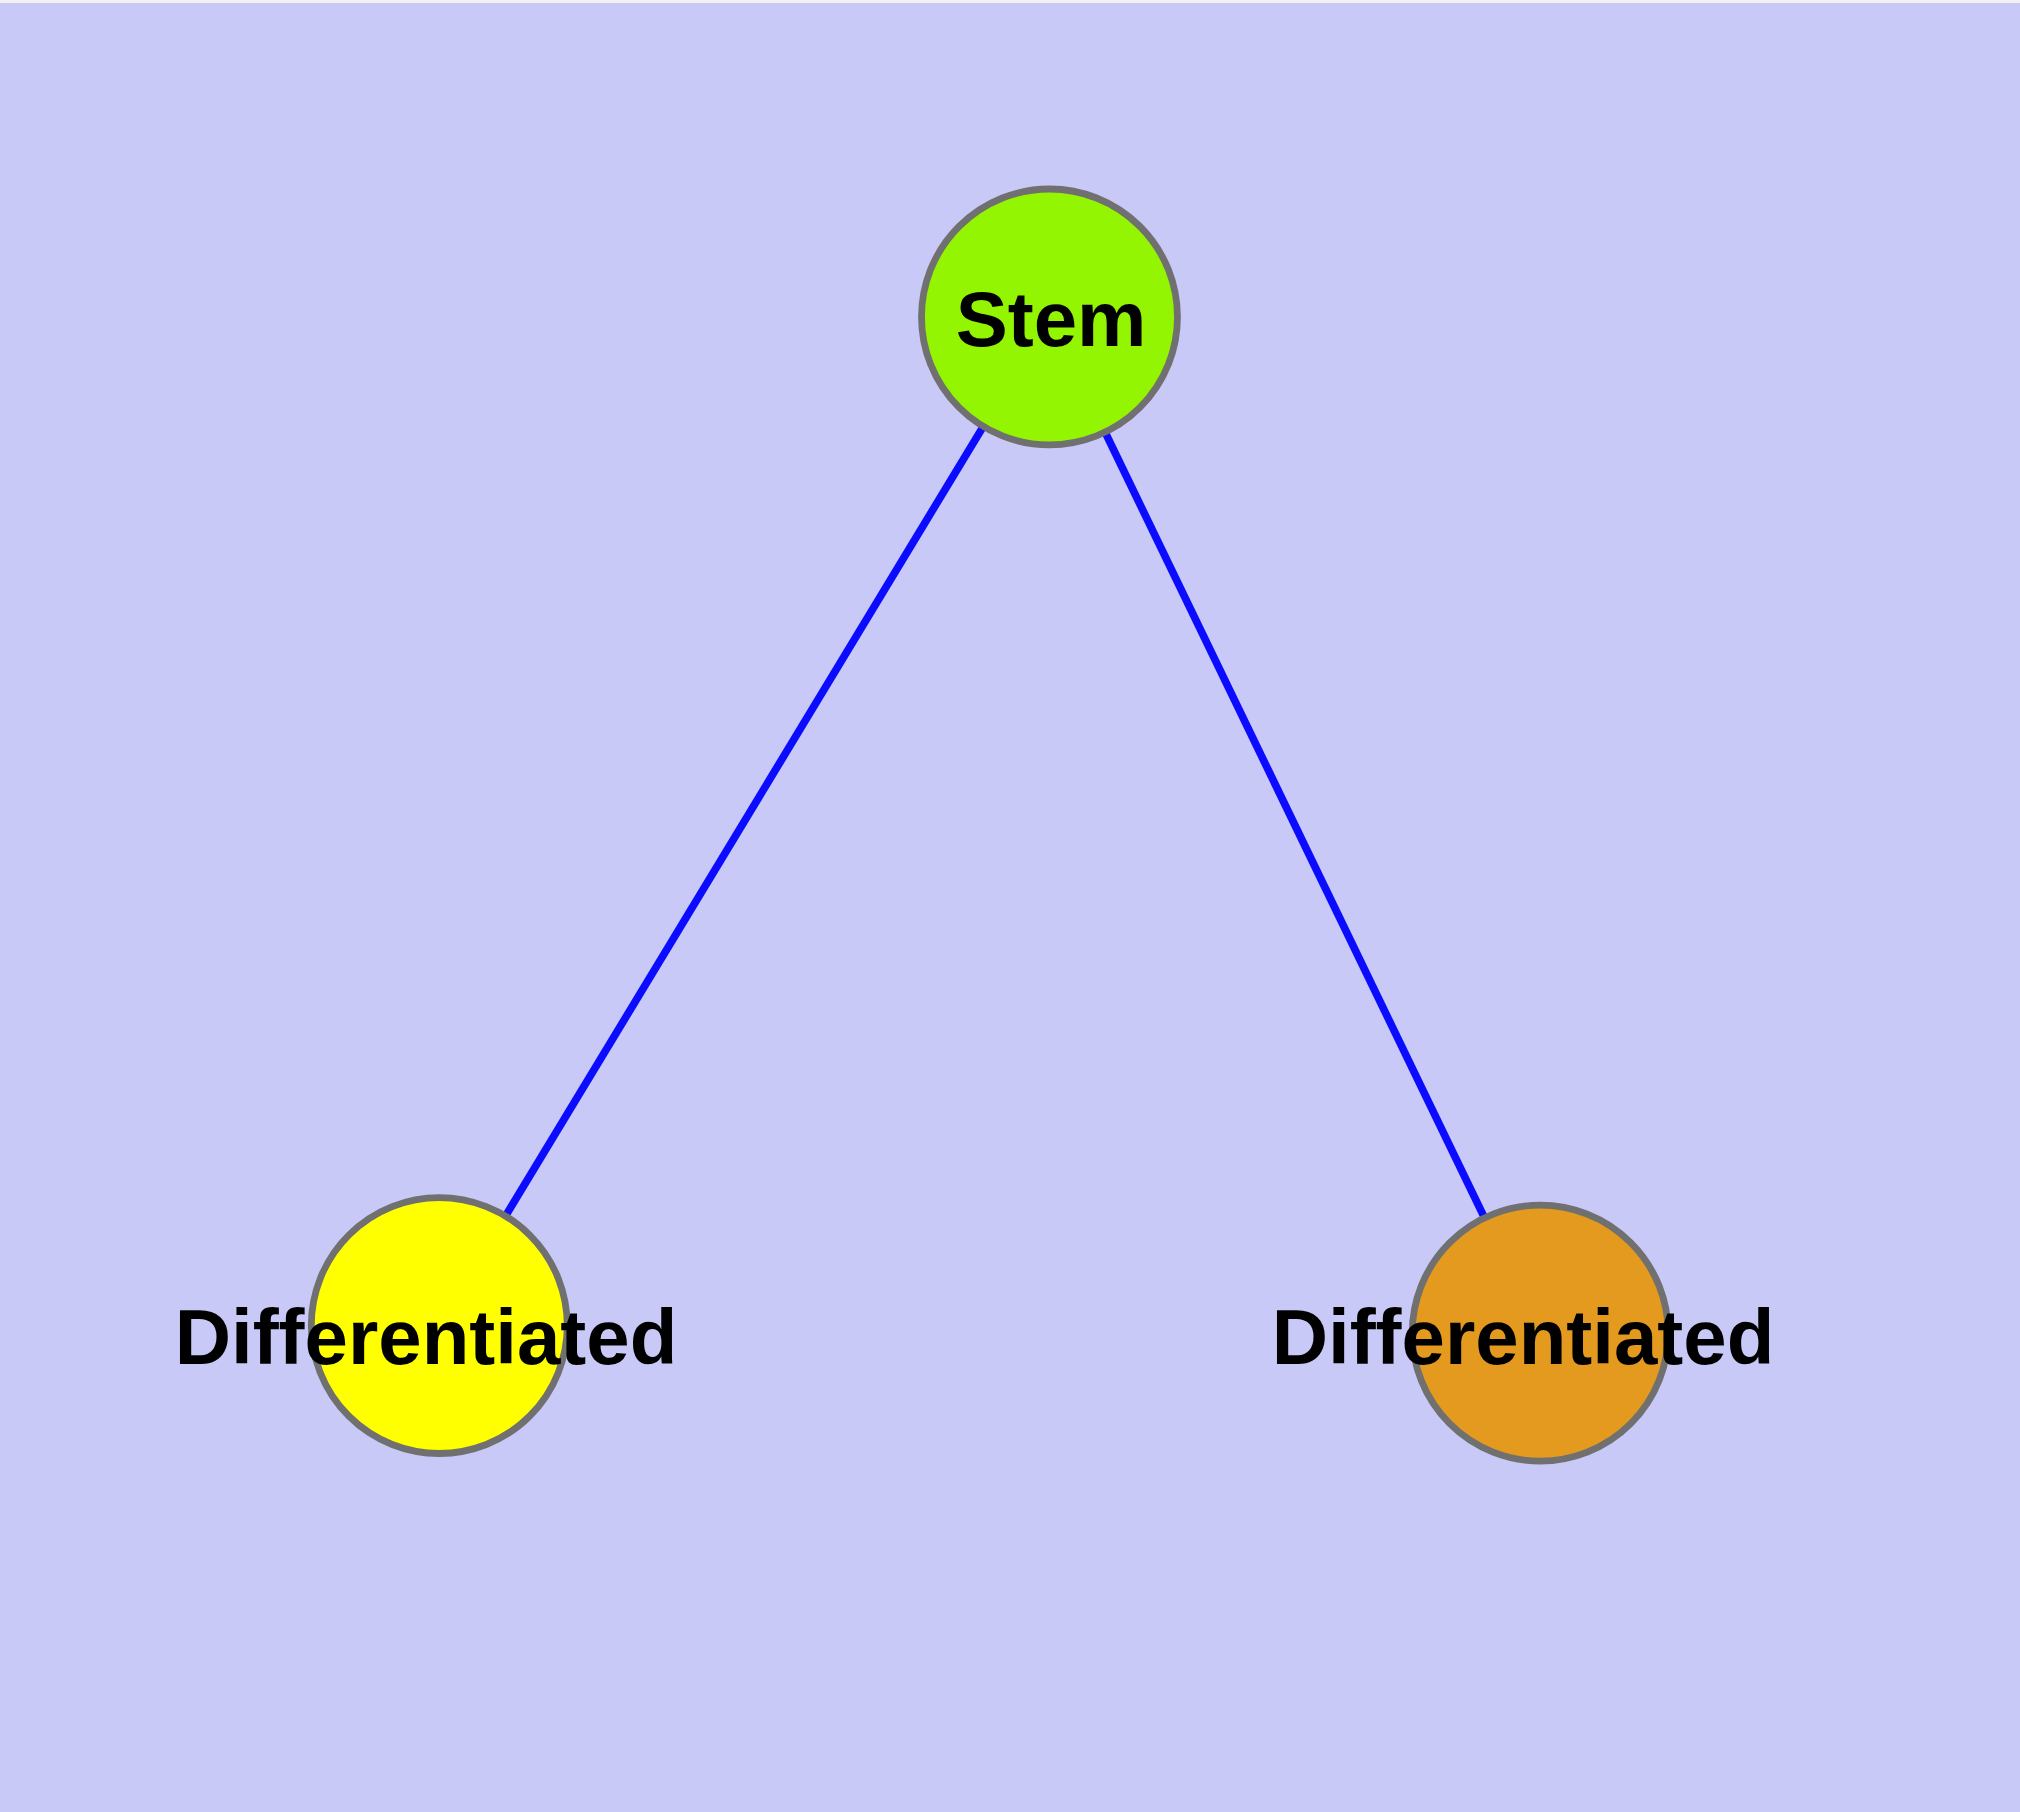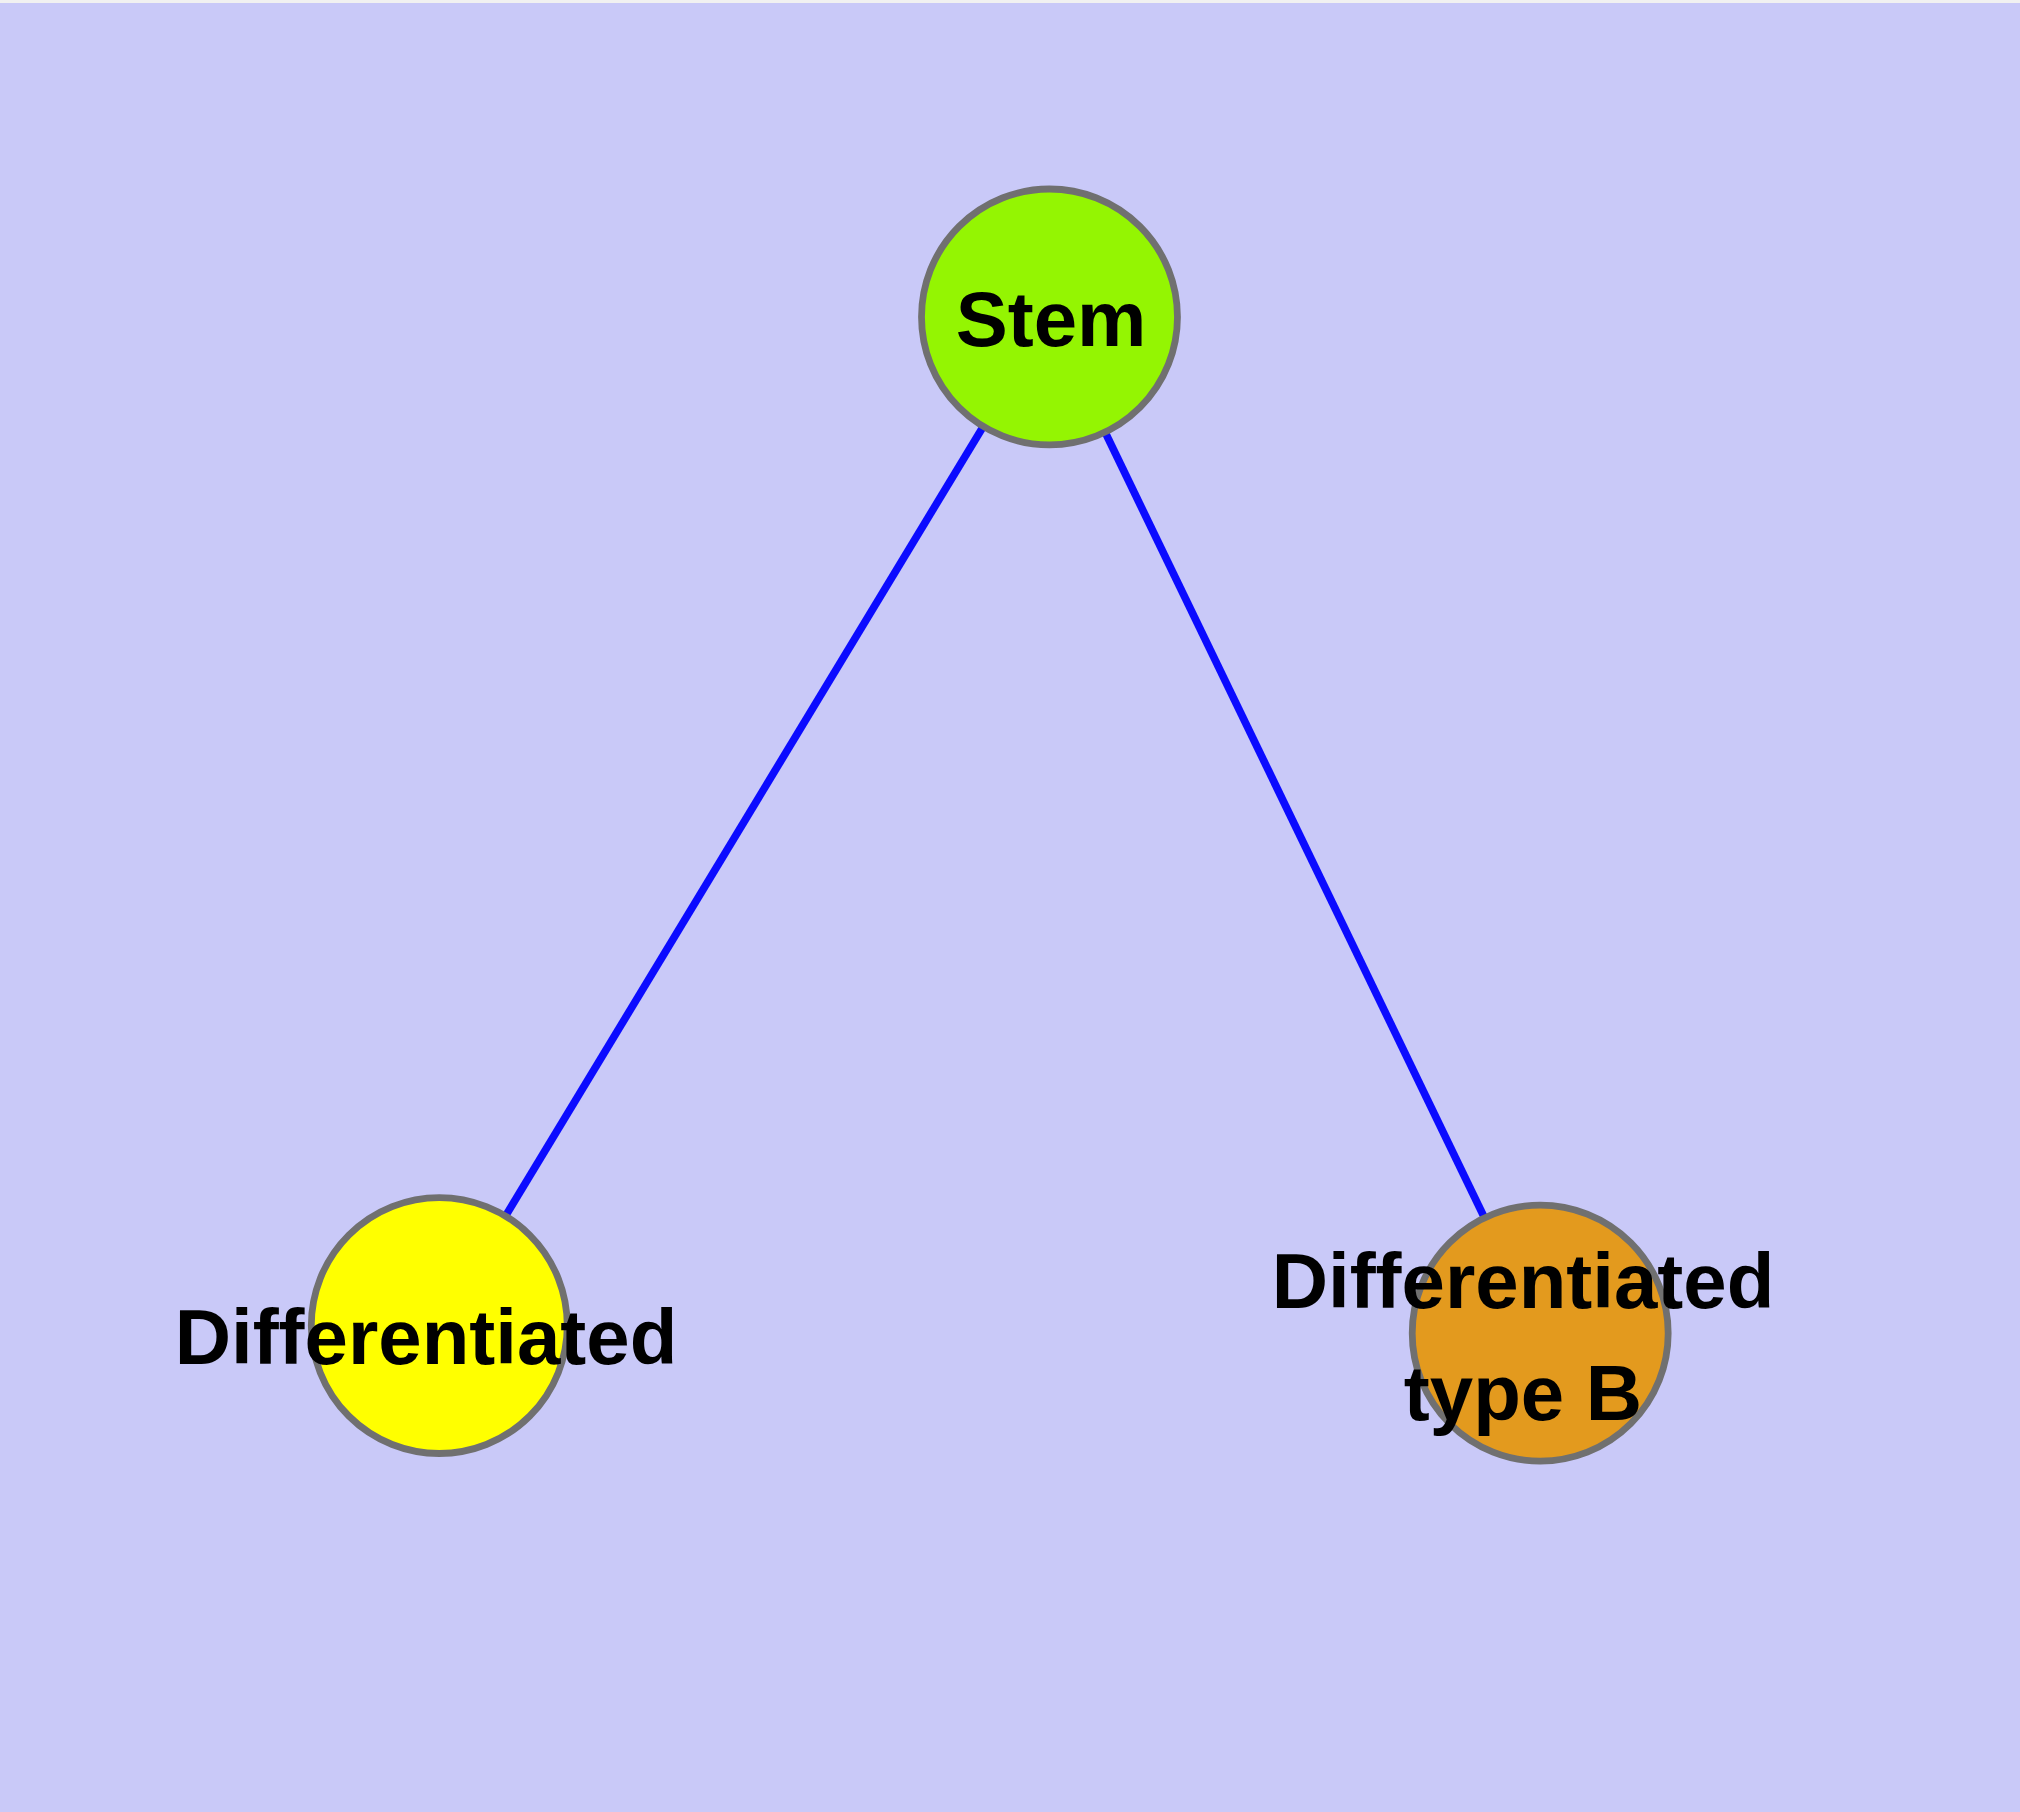--- a/index.html
+++ b/index.html
@@ -28,21 +28,21 @@
   .node{
     stroke-width:8;
   }
   .node-label{
     position:absolute;
     transform:translate(-50%,-50%);
     font-weight:bold;
     font-size:78px;
     line-height:112px;
     color:#000;
-    text-align:center;
+    text-align:right;
     white-space:nowrap;
   }
   .node-label span{display:block;}
   #label-stem{left:1051px;top:319px;}
   #label-type-a{left:426px;top:1337px;}
   #label-type-b{left:1523px;top:1337px;}
 </style>
 </head>
 <body>
 
@@ -59,17 +59,16 @@
   </svg>
 
   <div class="node-label" id="label-stem">Stem</div>
 
   <div class="node-label" id="label-type-a">
     <span>Differentiated</span>
   </div>
 
   <div class="node-label" id="label-type-b">
     <span>Differentiated</span>
-    <span>type B</span>
   </div>
 
 </div>
 
 
 </body></html>

